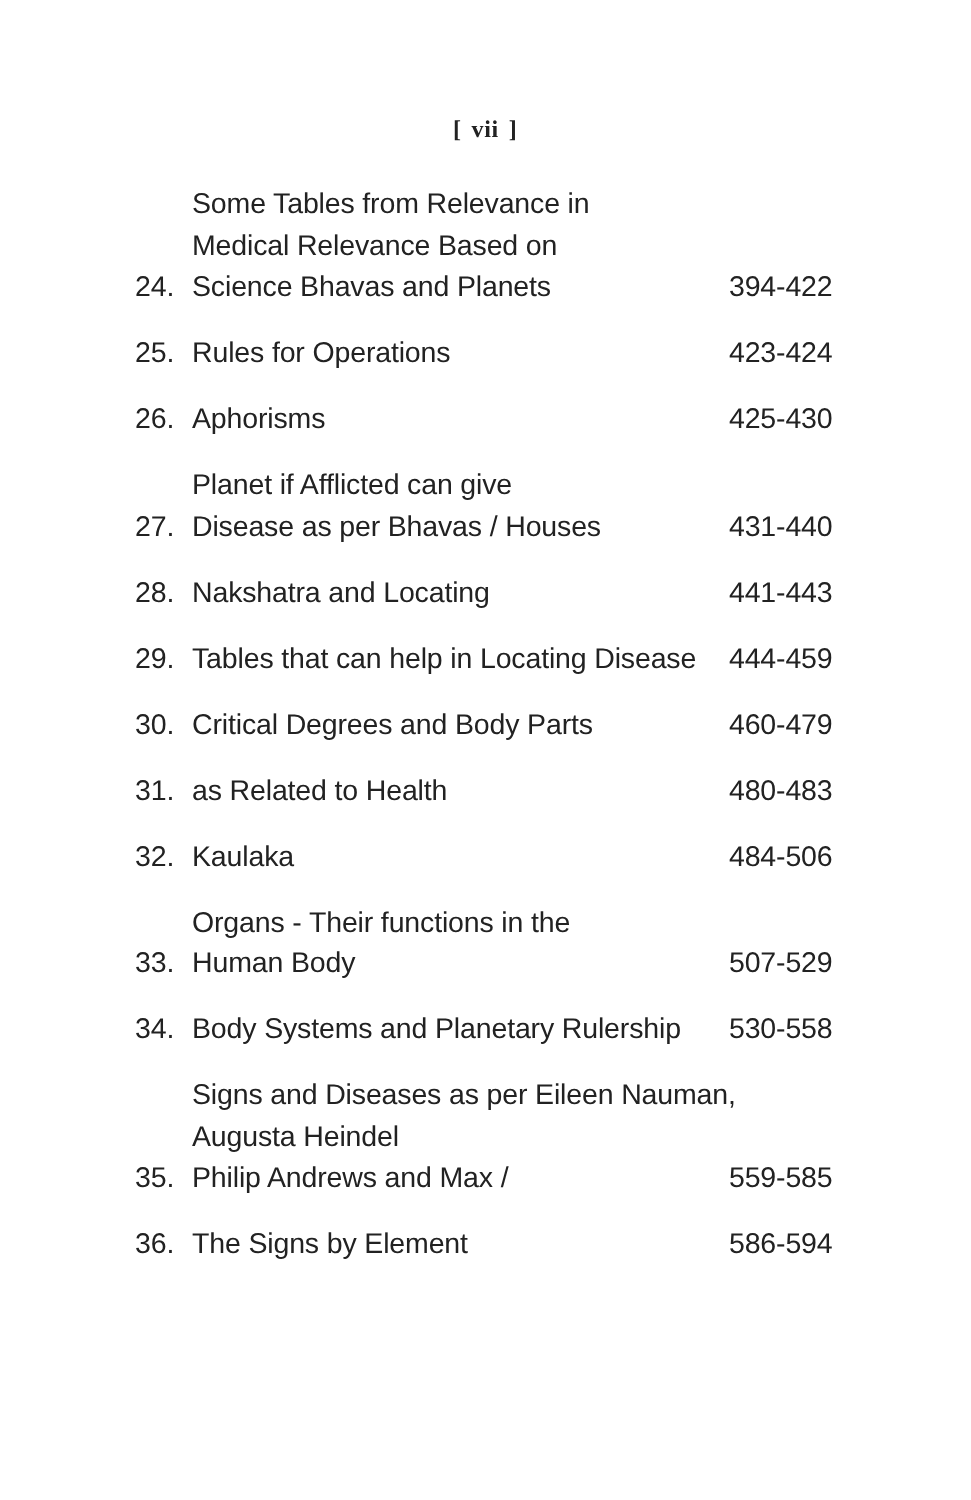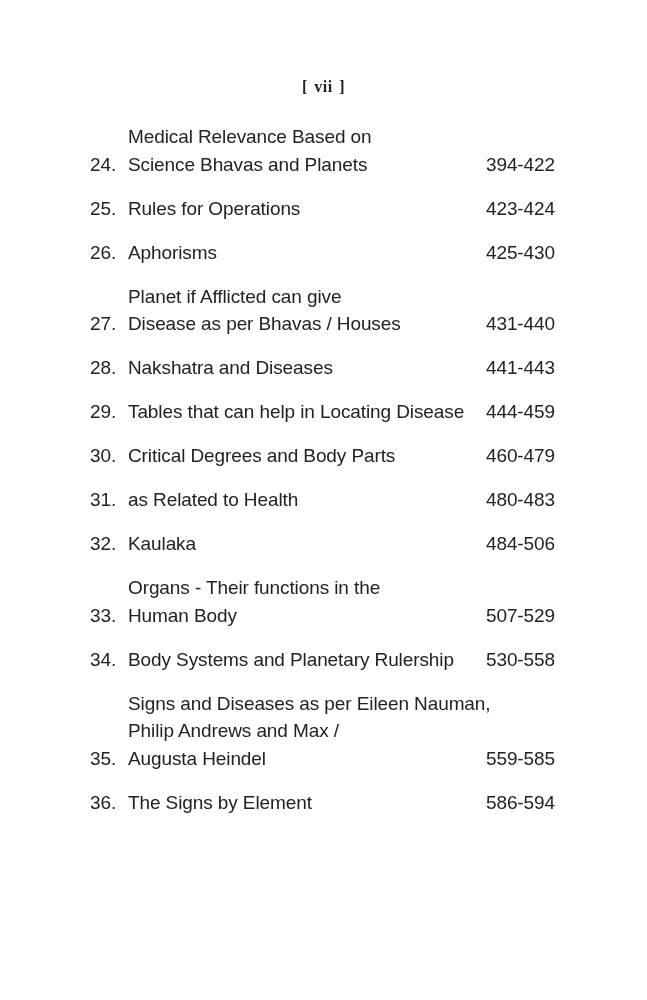--- a/index.html
+++ b/index.html
@@ -67,20 +67,21 @@
 </style>
 </head>
 <body>
 
 <div class="page">
   <div class="folio">[ vii ]</div>
   <div class="toc-list">
       <div class="entry">
         <div class="num">24.</div>
         <div class="title">
+          <div class="line">Some Tables from Relevance in</div>
           <div class="line">Medical Relevance Based on</div>
           <div class="line">Science Bhavas and Planets</div>
         </div>
         <div class="pages">394-422</div>
       </div>
       <div class="entry">
         <div class="num">25.</div>
         <div class="title">
           <div class="line">Rules for Operations</div>
         </div>
@@ -97,21 +98,21 @@
         <div class="num">27.</div>
         <div class="title">
           <div class="line">Planet if Afflicted can give</div>
           <div class="line">Disease as per Bhavas / Houses</div>
         </div>
         <div class="pages">431-440</div>
       </div>
       <div class="entry">
         <div class="num">28.</div>
         <div class="title">
-          <div class="line">Nakshatra and Diseases</div>
+          <div class="line">Nakshatra and Locating</div>
         </div>
         <div class="pages">441-443</div>
       </div>
       <div class="entry">
         <div class="num">29.</div>
         <div class="title">
           <div class="line">Tables that can help in Locating Disease</div>
         </div>
         <div class="pages">444-459</div>
       </div>
@@ -148,22 +149,22 @@
         <div class="num">34.</div>
         <div class="title">
           <div class="line">Body Systems and Planetary Rulership</div>
         </div>
         <div class="pages">530-558</div>
       </div>
       <div class="entry">
         <div class="num">35.</div>
         <div class="title">
           <div class="line">Signs and Diseases as per Eileen Nauman,</div>
+          <div class="line">Augusta Heindel</div>
           <div class="line">Philip Andrews and Max /</div>
-          <div class="line">Augusta Heindel</div>
         </div>
         <div class="pages">559-585</div>
       </div>
       <div class="entry">
         <div class="num">36.</div>
         <div class="title">
           <div class="line">The Signs by Element</div>
         </div>
         <div class="pages">586-594</div>
       </div>

